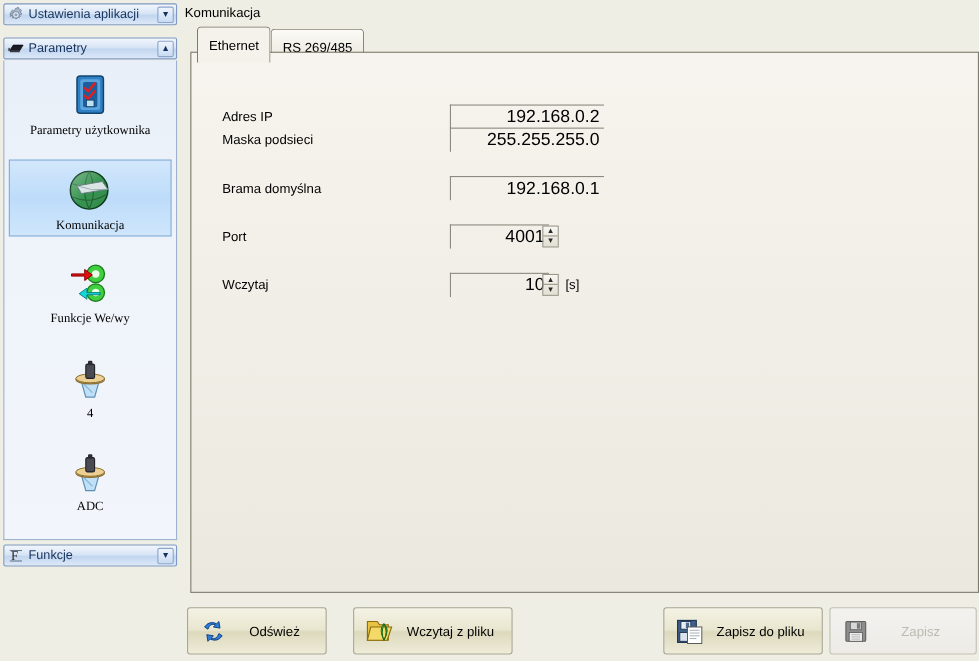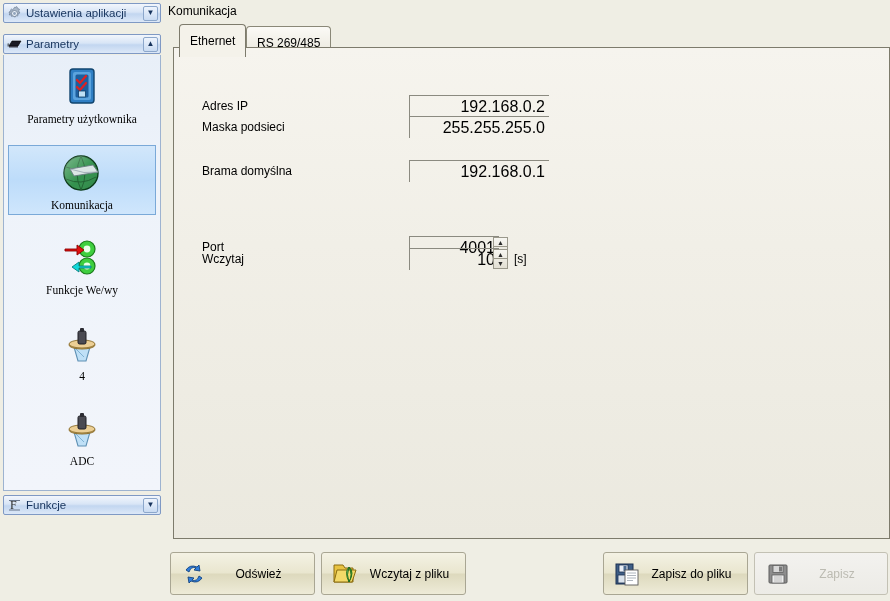--- a/index.html
+++ b/index.html
@@ -220,21 +220,21 @@
     font-size: 12px;
     padding-right: 8px;
     white-space: nowrap;
   }
   .tbtn.disabled {
     background: linear-gradient(to bottom, #f3f2ef 0%, #ecebe6 100%);
     border-color: #c3c1b4;
   }
   .tbtn.disabled .tlab { color: #bcbbb2; }
 
-  #btn-refresh { left: 4px;   width: 145px; }
+  #btn-refresh { left: 4px;   width: 127px; }
   #btn-load    { left: 155px; width: 145px; }
   #btn-saveas  { left: 437px; width: 145px; }
   #btn-save    { left: 588px; width: 134px; }
 </style>
 </head>
 <body>
 
 <div id="app">
 
   <div id="sidebar">
@@ -381,21 +381,21 @@
       <div class="frow" style="top:68px;">
         <span class="flabel">Maska podsieci</span>
         <input class="finput" type="text" readonly="" value="255.255.255.0" style="">
       </div>
 
       <div class="frow" style="top:112px;">
         <span class="flabel">Brama domyślna</span>
         <input class="finput" type="text" readonly="" value="192.168.0.1" style="">
       </div>
 
-      <div class="frow" style="top:156px;margin-top:32px;">
+      <div class="frow" style="top:156px;">
         <span class="flabel">Port</span>
         <input class="finput small" type="text" readonly="" value="4001" style="">
         <span class="spin">
           <span class="up">▲</span>
           <span class="dn">▼</span>
         </span>
       </div>
 
       <div class="frow" style="top:200px;">
         <span class="flabel">Wczytaj</span>

